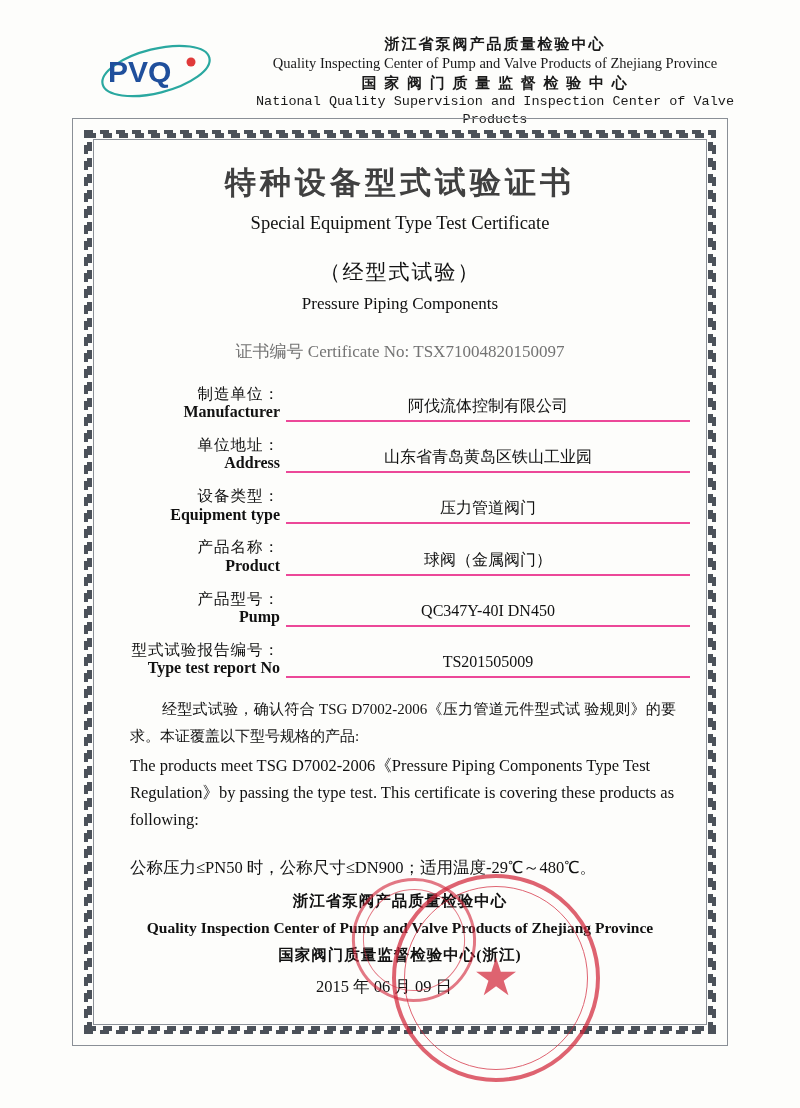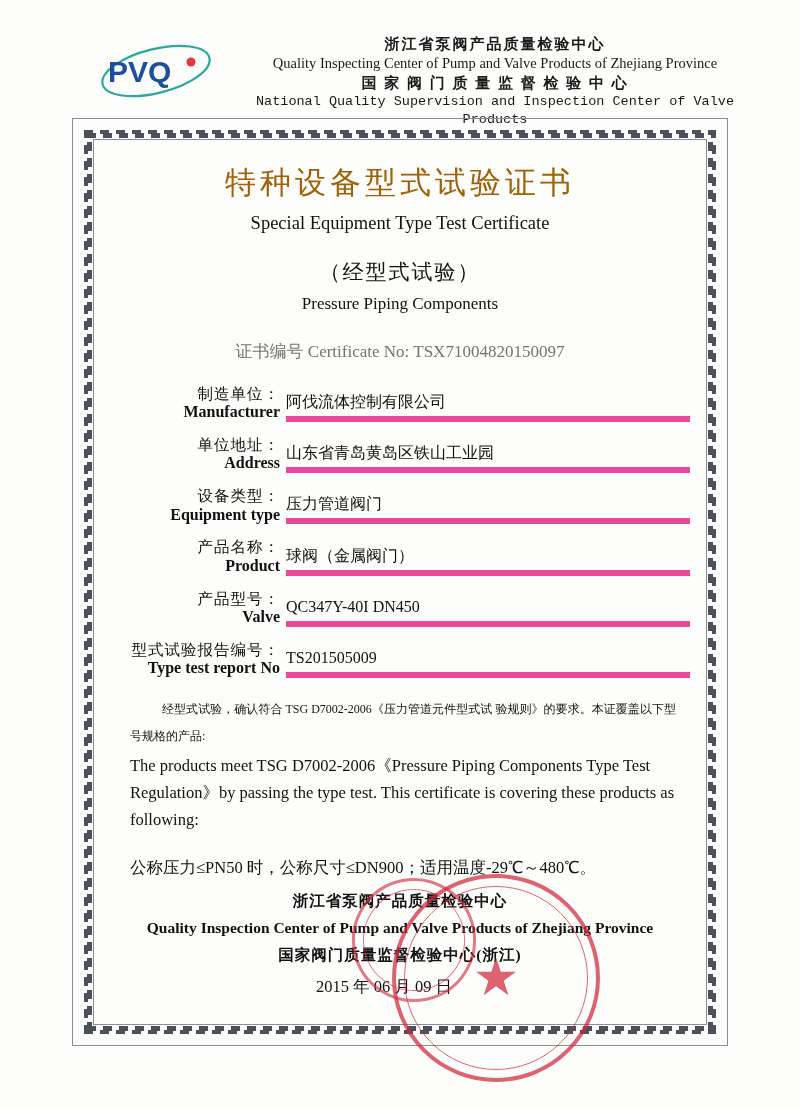--- a/index.html
+++ b/index.html
@@ -125,23 +125,23 @@
     position: absolute;
     left: 100px;
     top: 146px;
     width: 600px;
     height: 872px;
   }
   .title-cn {
     margin-top: 16px;
     text-align: center;
     font-size: 31px;
-    font-weight: normal;
+    font-weight: bold;
     letter-spacing: 4px;
-    color: #a16207;
+    color: #404040;
   }
   .title-en {
     margin-top: 9px;
     text-align: center;
     font-size: 18.5px;
     color: #111;
   }
   .subtitle-cn {
     margin-top: 24px;
     text-align: center;
@@ -188,34 +188,34 @@
     color: #111;
   }
   .fl-en {
     display: block;
     font-size: 16px;
     font-weight: bold;
     color: #111;
   }
   .field-value {
     flex: 1 1 auto;
-    border-bottom: 6px solid #ec4899;
-    text-align: left;
+    border-bottom: 2px solid #ec4899;
+    text-align: center;
     font-size: 16px;
     padding-bottom: 3px;
     color: #111;
     min-height: 20px;
   }
 
   
   .para {
     margin-top: 18px;
     padding-left: 30px;
     padding-right: 24px;
-    font-size: 12px;
+    font-size: 15px;
     line-height: 27px;
     color: #111;
     text-align: justify;
   }
   .para.indent { text-indent: 32px; }
   .para-en {
     margin-top: 2px;
     padding-left: 30px;
     padding-right: 24px;
     font-size: 16.5px;
@@ -373,21 +373,21 @@
         <div class="field-label">
           <span class="fl-cn">产品名称：</span>
           <span class="fl-en">Product</span>
         </div>
         <div class="field-value">球阀（金属阀门）</div>
       </div>
 
       <div class="field-row">
         <div class="field-label">
           <span class="fl-cn">产品型号：</span>
-          <span class="fl-en">Valve</span>
+          <span class="fl-en">Pump</span>
         </div>
         <div class="field-value">QC347Y-40I  DN450</div>
       </div>
 
       <div class="field-row">
         <div class="field-label">
           <span class="fl-cn">型式试验报告编号：</span>
           <span class="fl-en">Type test report No</span>
         </div>
         <div class="field-value">TS201505009</div>

